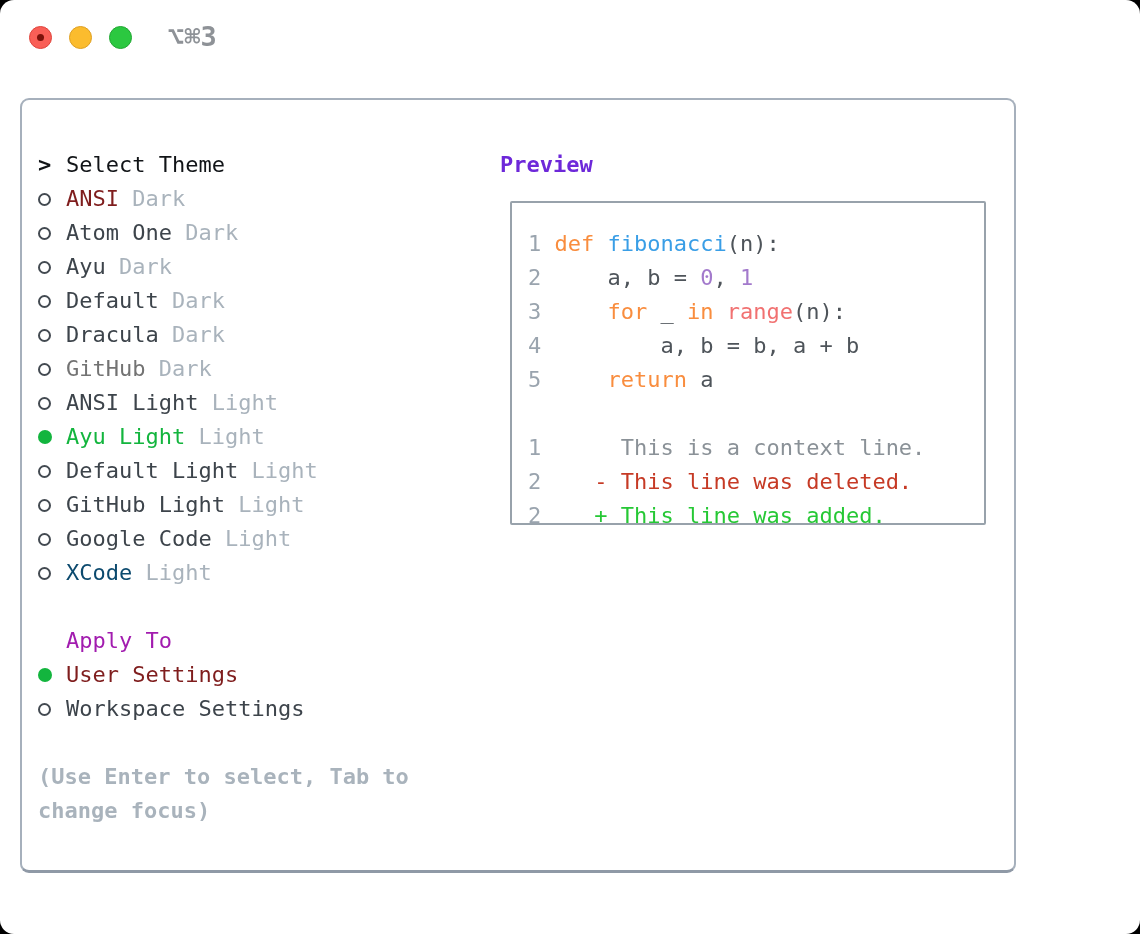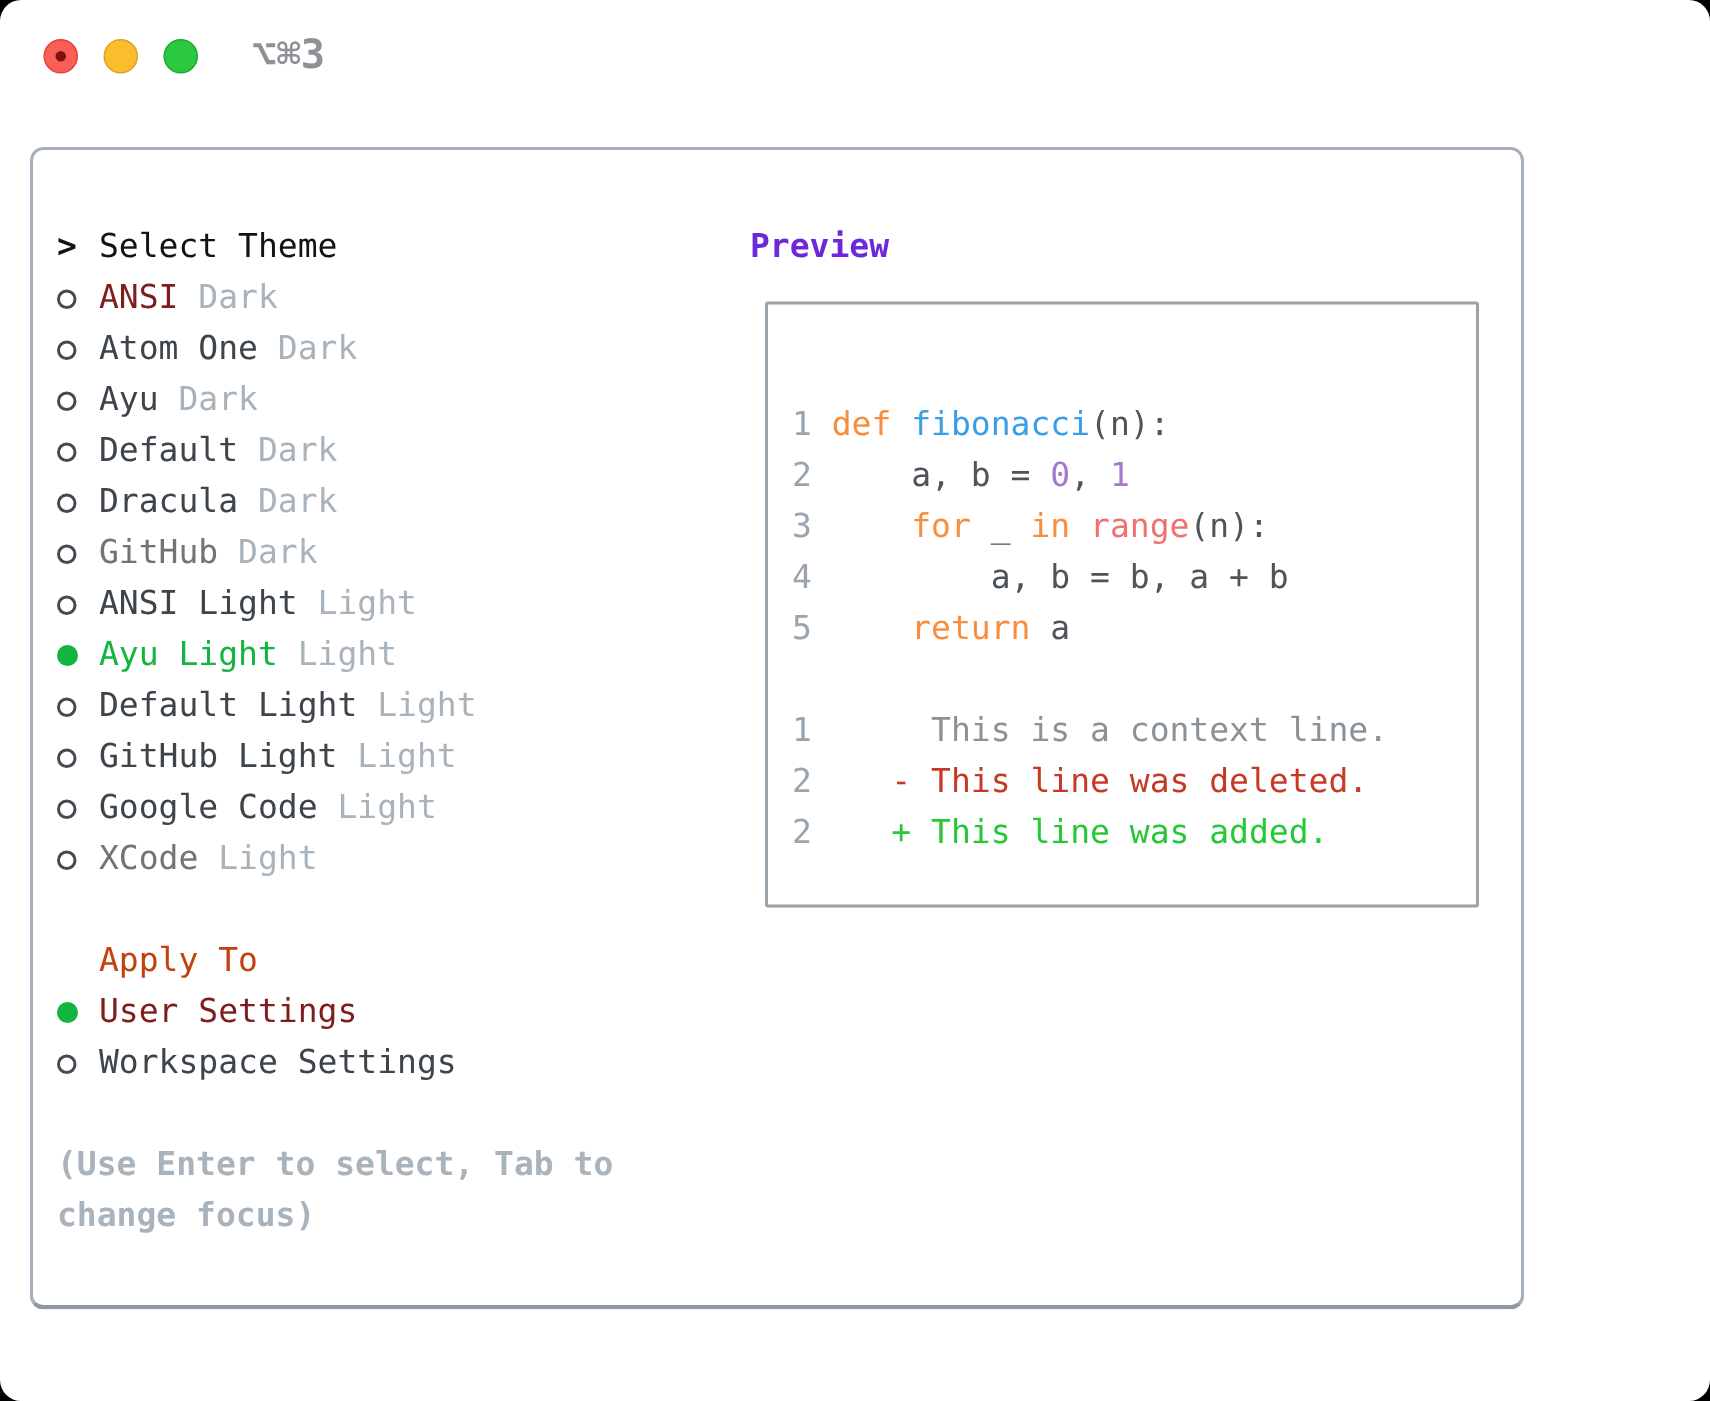--- a/index.html
+++ b/index.html
@@ -38,31 +38,31 @@
     font-size:22px; line-height:34px;
   }
   .row { display:flex; align-items:center; height:34px; white-space:pre; }
   .marker { flex:0 0 28px; width:28px; display:flex; align-items:center; }
   .chev { font-weight:bold; color:#111417; }
   .radio {
     width:13px; height:13px; border:2px solid #434a51; border-radius:50%;
   }
   .radio.sel { width:14px; height:14px; border:none; }
   .hdr-text { font-weight:normal; color:#111417; }
-  .plain-hdr { color:#c2410c; }
+  .plain-hdr { color:#a21caf; }
   .spacer { height:34px; }
   .hint { color:#a9b3bc; width:400px; line-height:34px; white-space:normal;font-weight:bold; }
 
   
   .preview-col { position:absolute; left:478px; top:48px; font-size:22px; line-height:34px; }
   .pv-hdr { height:34px; font-weight:bold; color:#6d28d9; }
   .pv-box {
-    margin-left:10px; margin-top:19px; width:476px; height:404px;
+    margin-left:10px; margin-top:19px; width:476px; height:324px;
     border:2px solid #98a2ab; border-radius:2px;
-    padding:64px 0 0 16px; white-space:pre; overflow:hidden;
+    padding:24px 0 0 16px; white-space:pre; overflow:hidden;
   }
   .cl { height:34px; }
 </style>
 </head>
 <body>
 
 <div class="window">
 
   <div class="titlebar">
     <div class="light light-close"></div>
@@ -84,21 +84,21 @@
           <div class="row"><span class="marker"><span class="radio"></span></span><span style="color: rgb(61, 68, 75);">Atom One </span><span style="color: rgb(169, 179, 188);">Dark</span></div>
           <div class="row"><span class="marker"><span class="radio"></span></span><span style="color: rgb(61, 68, 75);">Ayu </span><span style="color: rgb(169, 179, 188);">Dark</span></div>
           <div class="row"><span class="marker"><span class="radio"></span></span><span style="color: rgb(61, 68, 75);">Default </span><span style="color: rgb(169, 179, 188);">Dark</span></div>
           <div class="row"><span class="marker"><span class="radio"></span></span><span style="color: rgb(61, 68, 75);">Dracula </span><span style="color: rgb(169, 179, 188);">Dark</span></div>
           <div class="row"><span class="marker"><span class="radio"></span></span><span style="color: #737373;">GitHub </span><span style="color: rgb(169, 179, 188);">Dark</span></div>
           <div class="row"><span class="marker"><span class="radio"></span></span><span style="color: rgb(61, 68, 75);">ANSI Light </span><span style="color: rgb(169, 179, 188);">Light</span></div>
           <div class="row"><span class="marker"><span class="radio sel" style="background: rgb(19, 181, 62);"></span></span><span style="color: rgb(19, 181, 62);">Ayu Light </span><span style="color: rgb(169, 179, 188);">Light</span></div>
           <div class="row"><span class="marker"><span class="radio"></span></span><span style="color: rgb(61, 68, 75);">Default Light </span><span style="color: rgb(169, 179, 188);">Light</span></div>
           <div class="row"><span class="marker"><span class="radio"></span></span><span style="color: rgb(61, 68, 75);">GitHub Light </span><span style="color: rgb(169, 179, 188);">Light</span></div>
           <div class="row"><span class="marker"><span class="radio"></span></span><span style="color: rgb(61, 68, 75);">Google Code </span><span style="color: rgb(169, 179, 188);">Light</span></div>
-          <div class="row"><span class="marker"><span class="radio"></span></span><span style="color: #737373;">XCode </span><span style="color: rgb(169, 179, 188);">Light</span></div>
+          <div class="row"><span class="marker"><span class="radio"></span></span><span style="color: #0c4a6e;">XCode </span><span style="color: rgb(169, 179, 188);">Light</span></div>
         </div>
 
       <div class="spacer"></div>
 
       <div class="row">
         <span class="marker"></span>
         <span class="plain-hdr">Apply To</span>
       </div>
 
       <div id="apply-list">

